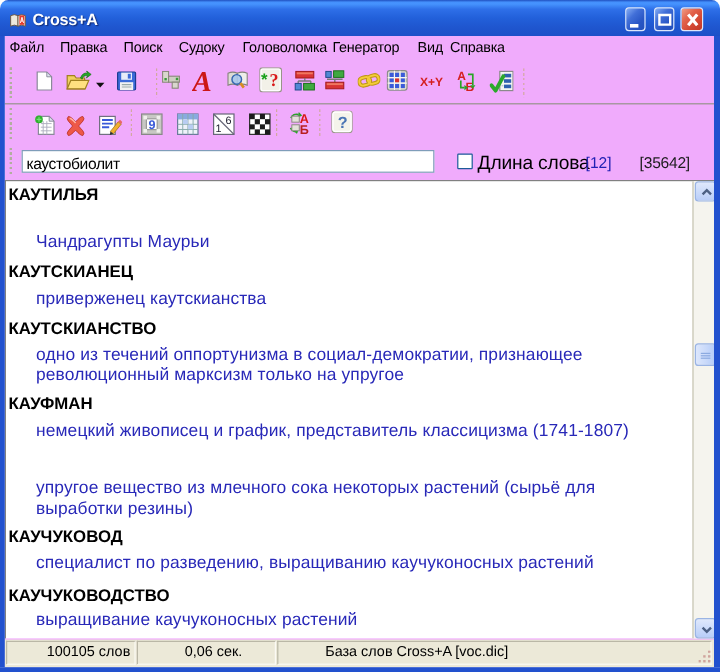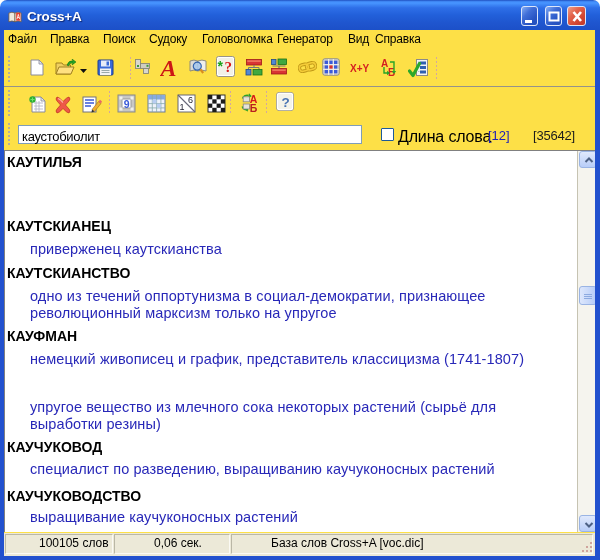--- a/index.html
+++ b/index.html
@@ -17,21 +17,21 @@
 .tbtn.blue { background:linear-gradient(135deg,#86aef4 0%,#416fd8 35%,#2855c4 70%,#2350bc 100%); }
 #btn-min { left:521px; }
 #btn-max { left:545px; }
 #btn-close { left:567px; width:19px; background:linear-gradient(135deg,#f0a088 0%,#e3644c 35%,#d24632 70%,#c03828 100%); }
 .tbtn svg { position:absolute; left:0; top:0; }
 
 #bleft  { position:absolute; left:0; top:30px; width:4px; height:526px; background:#2251ce; z-index:3; }
 #bright { position:absolute; left:595px; top:30px; width:5px; height:526px; background:#2251ce; z-index:3; }
 #bbottom{ position:absolute; left:0; top:556px; width:600px; height:4px; background:#2251ce; z-index:3; }
 
-#client { position:absolute; left:4px; top:30px; width:592px; height:526px; background:#fde047; }
+#client { position:absolute; left:4px; top:30px; width:592px; height:526px; background:#f0abfc; }
 
 #menubar { position:absolute; left:0; top:0; width:592px; height:22px; font-size:12px; color:#000; }
 #menubar span { position:absolute; top:2px; letter-spacing:-0.2px; }
 
 #tb1 { position:absolute; left:0; top:22px; width:592px; height:35px; border-bottom:1px solid #96938a; }
 #tb2 { position:absolute; left:0; top:57px; width:592px; height:33px; }
 #searchbar { position:absolute; left:0; top:90px; width:592px; height:28px;padding-left:28px; }
 .grip { position:absolute; left:4px; width:2px; background:repeating-linear-gradient(180deg,#b2ae9e 0 2px,rgba(0,0,0,0) 2px 4px); }
 .vsep { position:absolute; width:1px; background:repeating-linear-gradient(180deg,#d2a8a0 0 2px,rgba(0,0,0,0) 2px 4px); }
 .ticon { position:absolute; }
@@ -322,20 +322,21 @@
             <rect x="4" y="4" width="2" height="2"></rect>
             <rect x="8" y="8" width="2" height="2"></rect>
             <rect x="4" y="8" width="2" height="2"></rect>
             <rect x="0" y="8" width="2" height="2"></rect>
           </g>
         </svg>
     </div>
   </div>
   <div id="textlayer">
     <div class="hw" style="top:153px">КАУТИЛЬЯ</div>
+    <div class="df" style="top:195px">Чандрагупты Маурьи</div>
     <div class="hw" style="top:217px">КАУТСКИАНЕЦ</div>
     <div class="df" style="top:242px">приверженец каутскианства</div>
     <div class="hw" style="top:264px">КАУТСКИАНСТВО</div>
     <div class="df" style="top:288.5px">одно из течений оппортунизма в социал-демократии, признающее</div>
     <div class="df" style="top:305.5px">революционный марксизм только на упругое</div>
     <div class="hw" style="top:327px">КАУФМАН</div>
     <div class="df" style="top:352px">немецкий живописец и график, представитель классицизма (1741-1807)</div>
     <div class="df" style="top:399.5px">упругое вещество из млечного сока некоторых растений (сырьё для</div>
     <div class="df" style="top:416.5px">выработки резины)</div>
     <div class="hw" style="top:437.5px">КАУЧУКОВОД</div>

